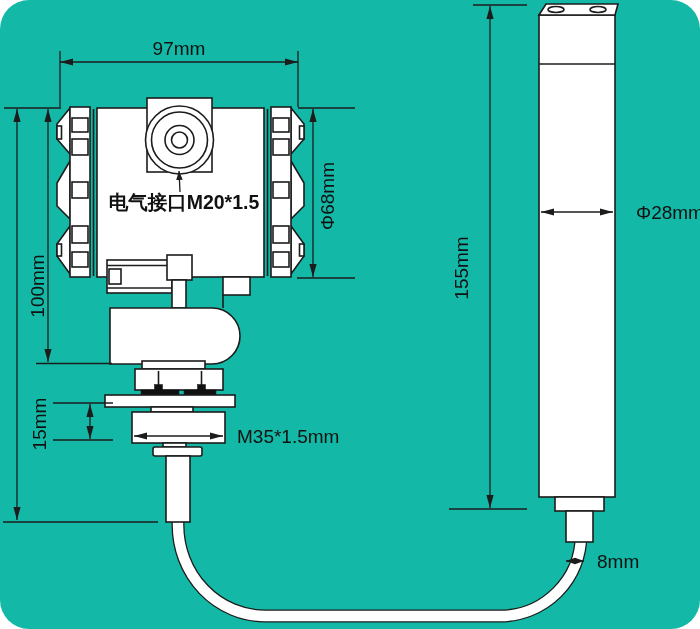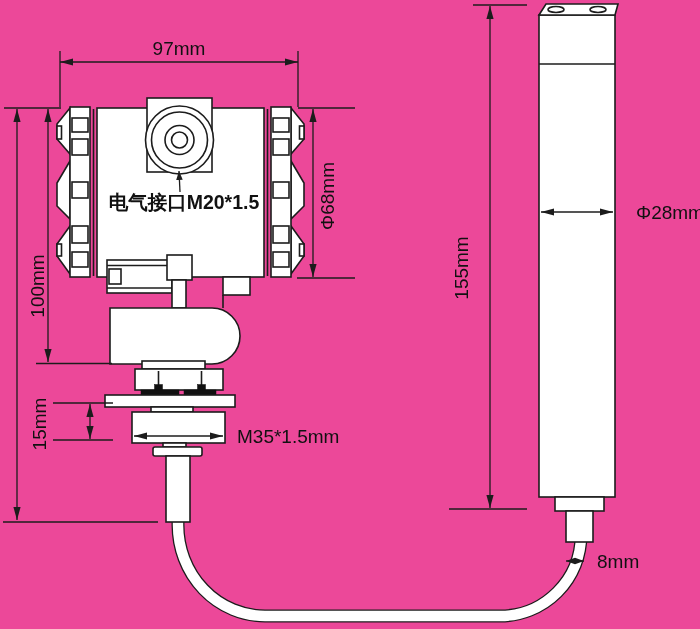--- a/index.html
+++ b/index.html
@@ -1,21 +1,22 @@
 <!DOCTYPE html>
 <html><head>
 <meta charset="utf-8">
 <style>
   html,body{margin:0;padding:0;background:#ffffff;}
   .canvas{
     position:relative;
     width:700px;height:629px;
-    background:#ec4899;
+    background:#14b8a6;
     font-family:"Liberation Sans","DejaVu Sans",sans-serif;
     overflow:hidden;
+    border-radius:29px;
   }
   svg{display:block;}
   text{
     fill:#111111;
     font-family:"Liberation Sans","DejaVu Sans",sans-serif;
     font-size:19px;
   }
   .cjk{font-weight:600;font-size:19.5px;}
   .part{fill:#ffffff;stroke:#1c1c1c;stroke-width:1.6;}
   .partline{fill:none;stroke:#1c1c1c;stroke-width:1.6;}

